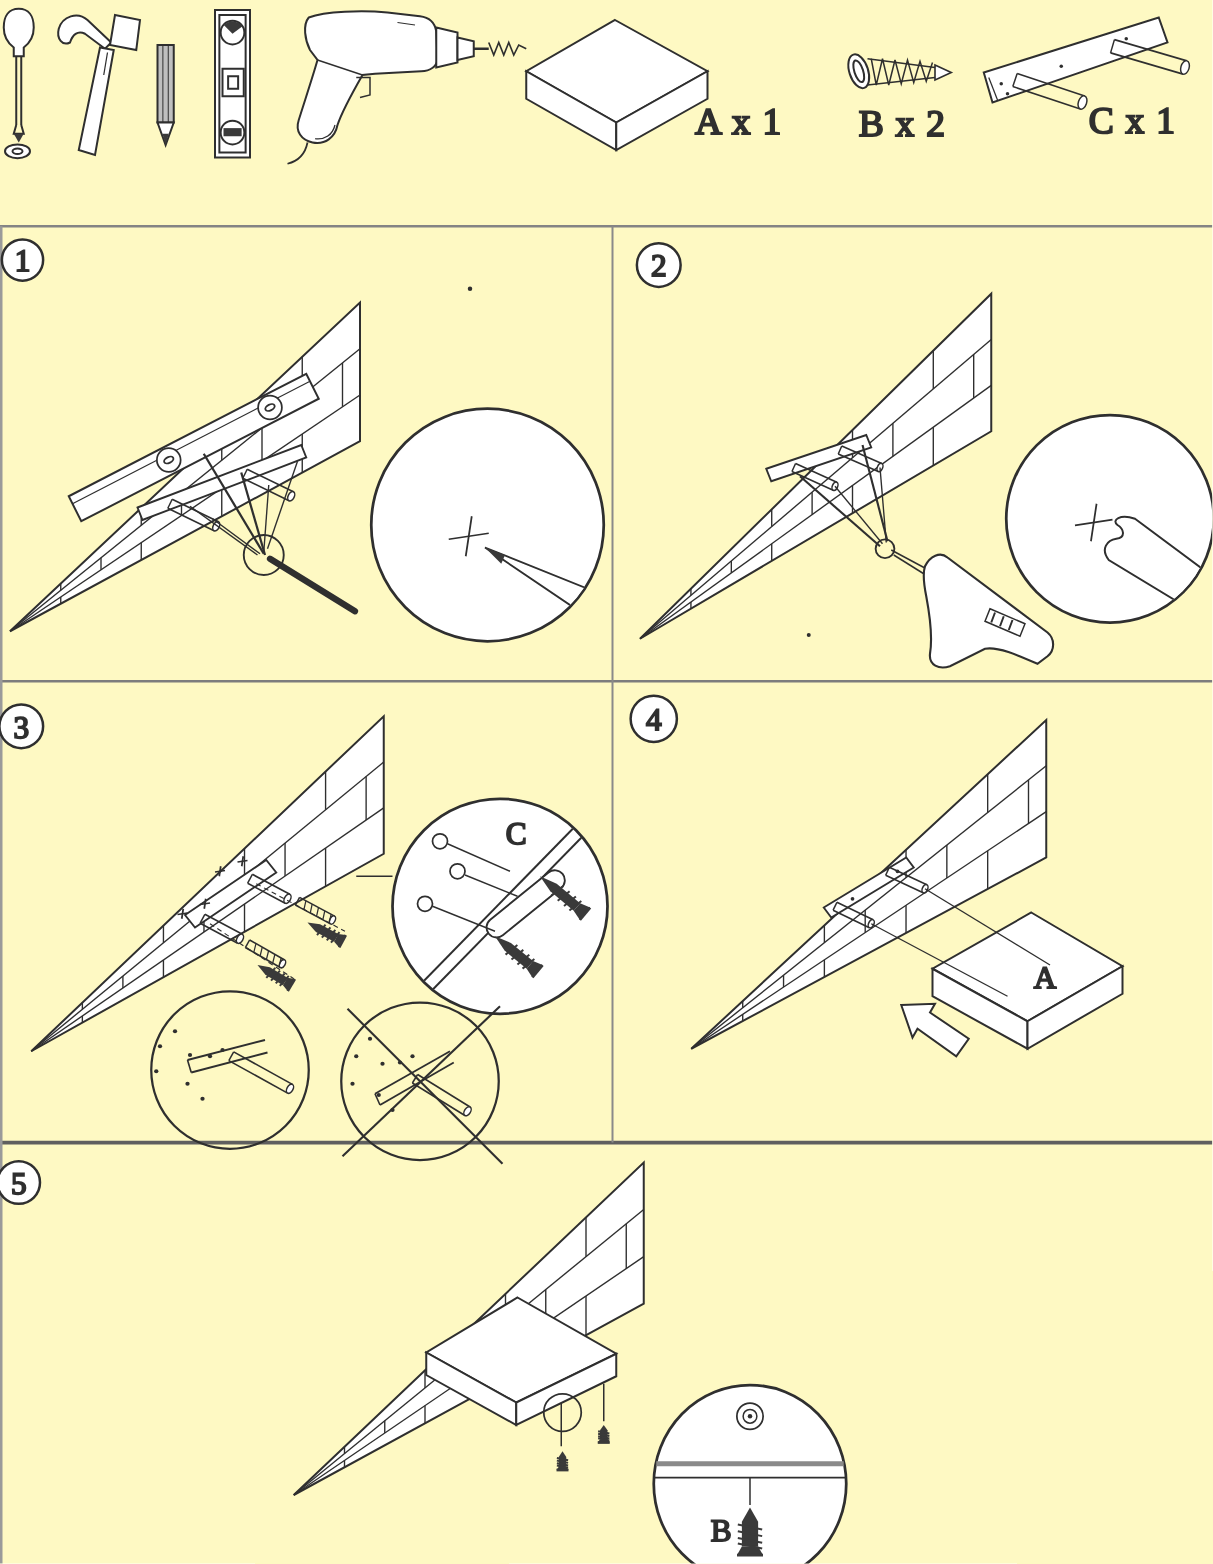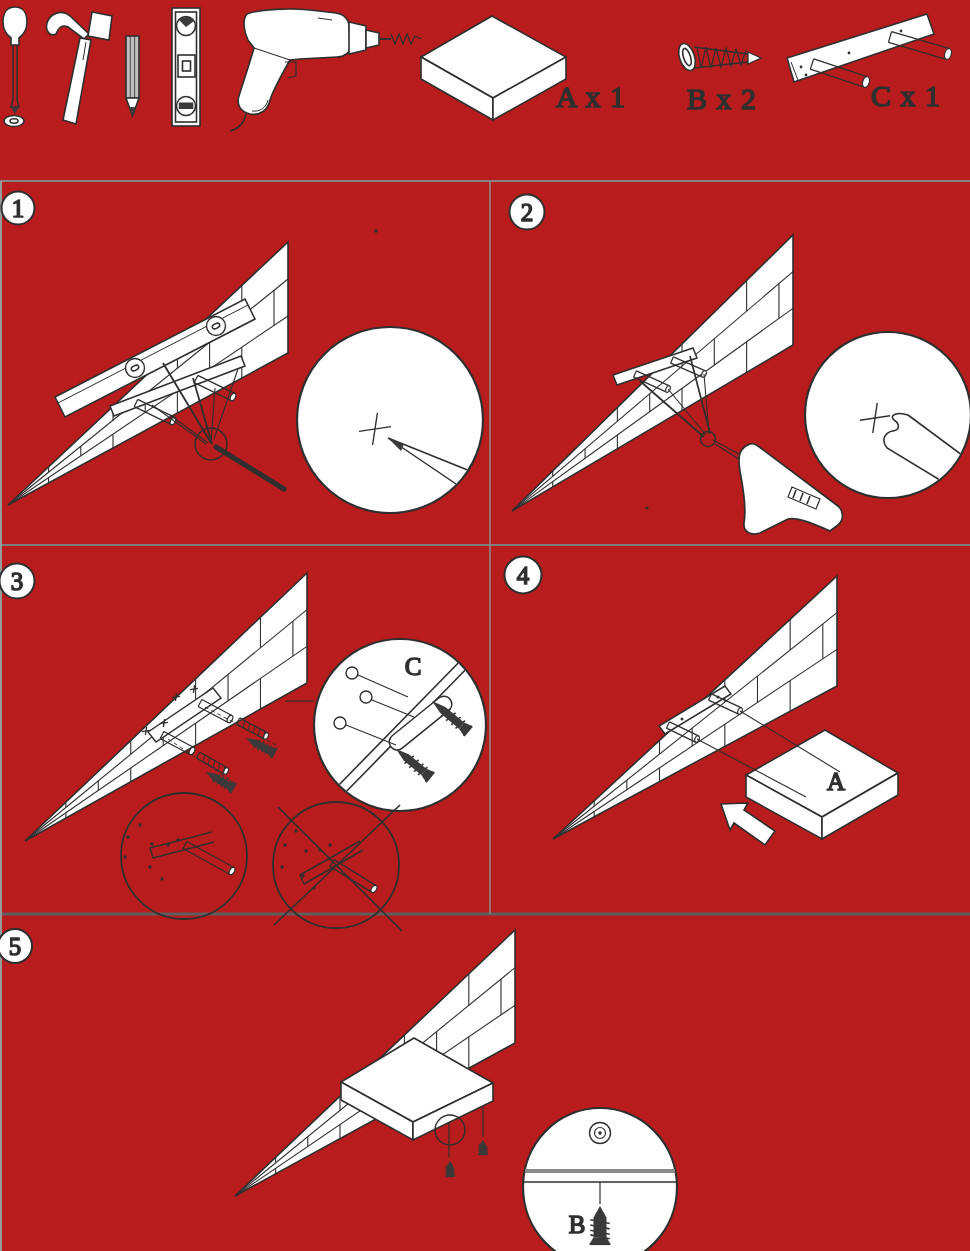--- a/index.html
+++ b/index.html
@@ -1,16 +1,16 @@
 <!DOCTYPE html>
 <html><head>
 <meta charset="utf-8">
 <style>
   html,body{margin:0;padding:0;background:#fff;}
-  #page{position:relative;width:970px;height:1251px;background:#b91c1c;overflow:hidden;
+  #page{position:relative;width:970px;height:1251px;background:#fef9c3;overflow:hidden;
         font-family:"Liberation Serif", serif;}
   svg{position:absolute;left:0;top:0;}
   text{fill:#2f2f2f;font-family:"Liberation Serif", serif;}
   .qty{font-size:30px;letter-spacing:1px;}
   .badge-num{font-size:25px;}
   .inset{font-size:25px;}
 </style>
 </head>
 <body>
 

